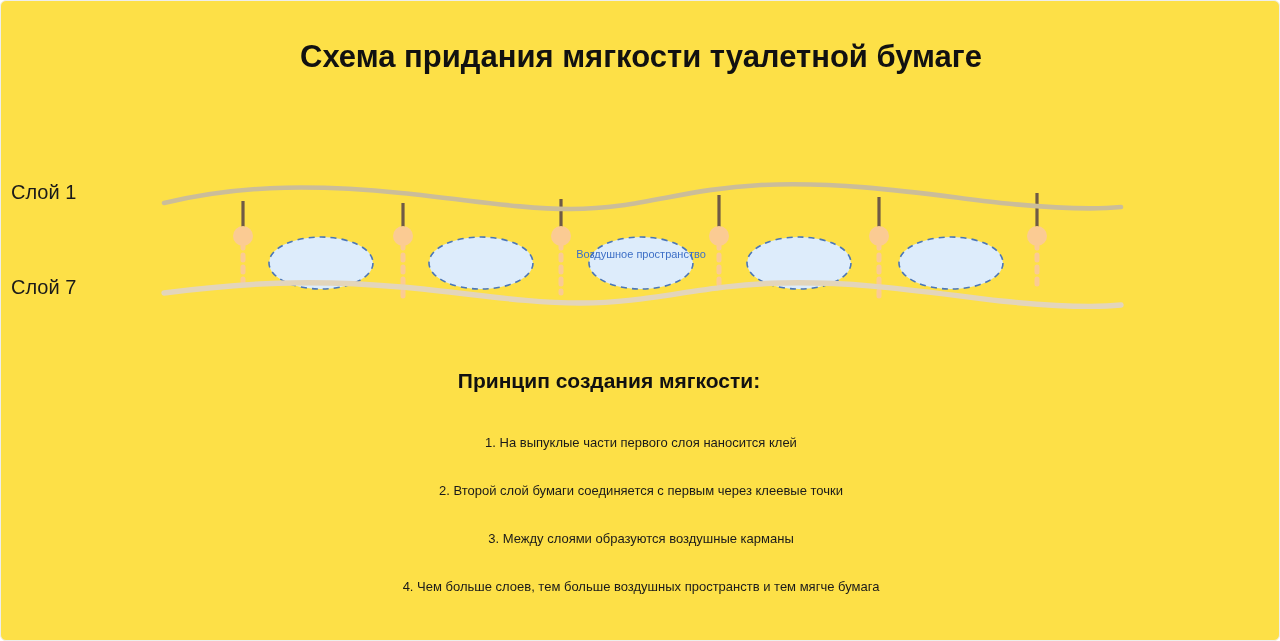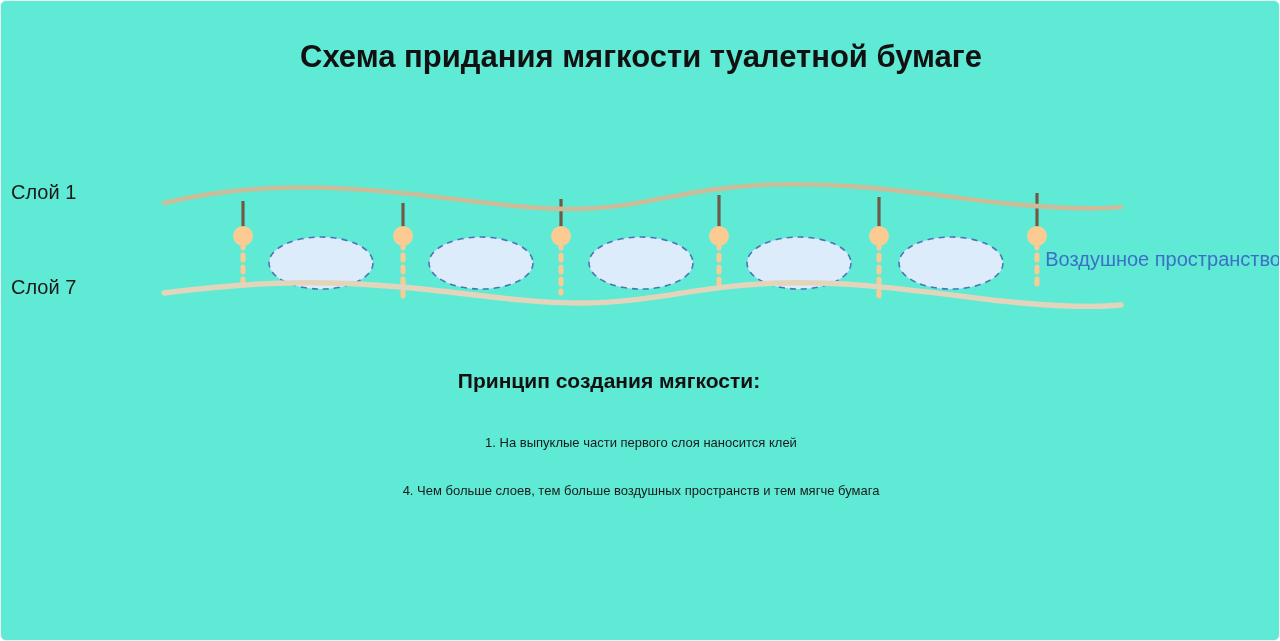--- a/index.html
+++ b/index.html
@@ -11,21 +11,21 @@
     width: 1280px;
     height: 641px;
     overflow: hidden;
     font-family: "Liberation Sans", sans-serif;
   }
 
   .page {
     position: relative;
     width: 1280px;
     height: 641px;
-    background: #5eead4;
+    background: #fde047;
     box-sizing: border-box;
     border: 1px solid #eeeeec;
     border-radius: 6px;
     overflow: hidden;
   }
 
   .title {
     position: absolute;
     left: 0;
     top: 38px;
@@ -52,22 +52,22 @@
     white-space: nowrap;
   }
   .layer-label-1 { left: 10px; top: 180px; }
   .layer-label-2 { left: 10px; top: 275px; }
 
   .air-label {
     position: absolute;
     left: 0;
     top: 247px;
     width: 1280px;
-    text-align: right;
-    font-size: 20px;
+    text-align: center;
+    font-size: 11px;
     color: #3d6fc6;
     pointer-events: none;
   }
 
   .principle-heading {
     position: absolute;
     left: 0;
     top: 368px;
     width: 1216px;
     text-align: center;
@@ -142,16 +142,18 @@
       <circle cx="1036" cy="85" r="10" fill="#fbcb93"></circle>
     </g>
   </svg>
 
   <div class="air-label">Воздушное пространство</div>
 
   <div class="principle-heading">Принцип создания мягкости:</div>
 
   <div class="steps">
     <div class="step">1. На выпуклые части первого слоя наносится клей</div>
+    <div class="step">2. Второй слой бумаги соединяется с первым через клеевые точки</div>
+    <div class="step">3. Между слоями образуются воздушные карманы</div>
     <div class="step">4. Чем больше слоев, тем больше воздушных пространств и тем мягче бумага</div>
   </div>
 
 </div>
 
 </body></html>

